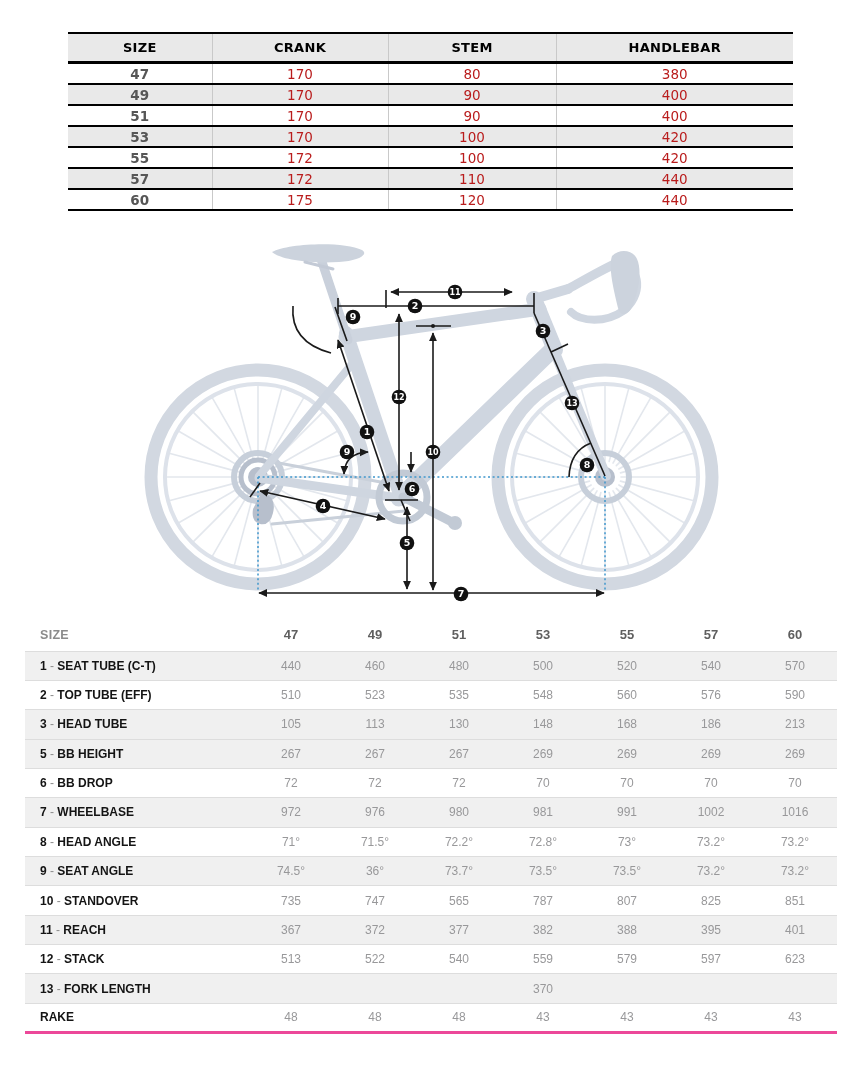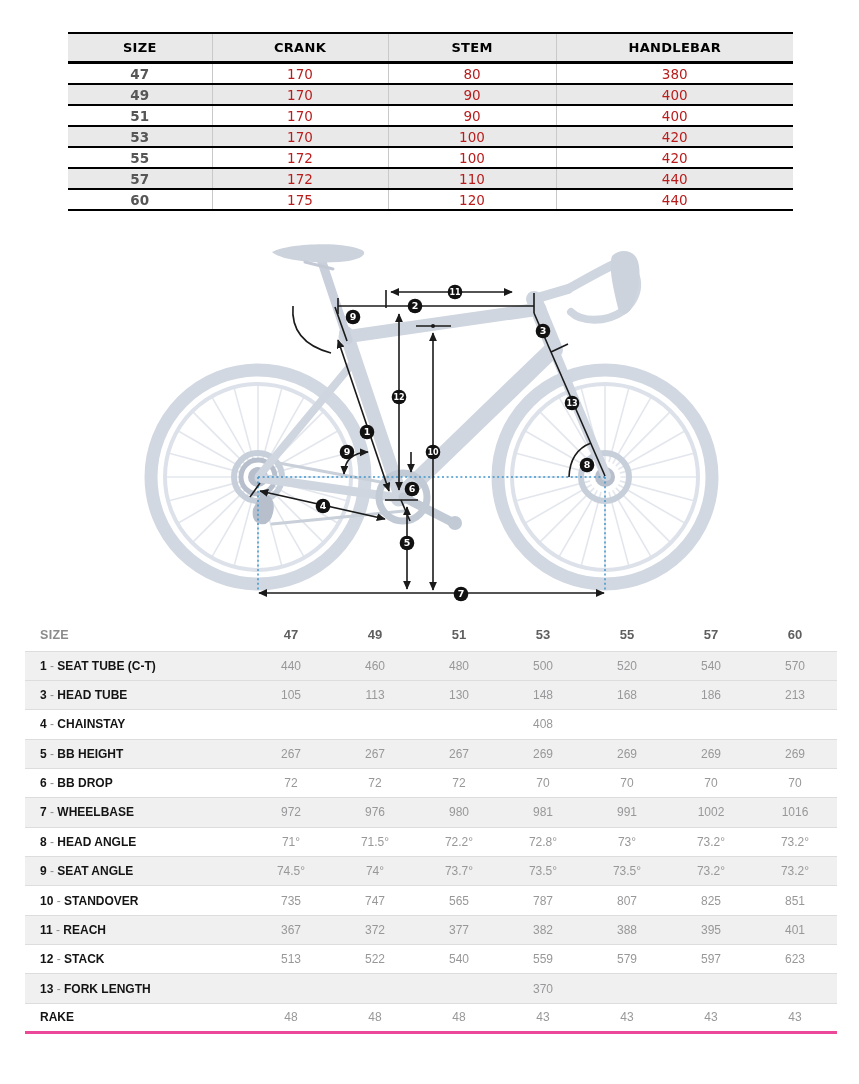--- a/index.html
+++ b/index.html
@@ -344,40 +344,40 @@
         <tr class="alt">
           <td class="label"><span>1</span><span class="dash"> - </span><span>SEAT TUBE (C-T)</span></td>
           <td class="val">440</td>
           <td class="val">460</td>
           <td class="val">480</td>
           <td class="val">500</td>
           <td class="val">520</td>
           <td class="val">540</td>
           <td class="val">570</td>
         </tr>
+        <tr>
+          <td class="label"><span>2</span><span class="dash"> - </span><span>TOP TUBE (EFF)</span></td>
+          <td class="val">510</td>
+          <td class="val">523</td>
+          <td class="val">535</td>
+          <td class="val">548</td>
+          <td class="val">560</td>
+          <td class="val">576</td>
+          <td class="val">590</td>
+        </tr>
         <tr class="alt">
           <td class="label"><span>3</span><span class="dash"> - </span><span>HEAD TUBE</span></td>
           <td class="val">105</td>
           <td class="val">113</td>
           <td class="val">130</td>
           <td class="val">148</td>
           <td class="val">168</td>
           <td class="val">186</td>
           <td class="val">213</td>
         </tr>
-        <tr>
-          <td class="label"><span>4</span><span class="dash"> - </span><span>CHAINSTAY</span></td>
-          <td class="val"></td>
-          <td class="val"></td>
-          <td class="val"></td>
-          <td class="val">408</td>
-          <td class="val"></td>
-          <td class="val"></td>
-          <td class="val"></td>
-        </tr>
         <tr class="alt">
           <td class="label"><span>5</span><span class="dash"> - </span><span>BB HEIGHT</span></td>
           <td class="val">267</td>
           <td class="val">267</td>
           <td class="val">267</td>
           <td class="val">269</td>
           <td class="val">269</td>
           <td class="val">269</td>
           <td class="val">269</td>
         </tr>
@@ -407,21 +407,21 @@
           <td class="val">71.5°</td>
           <td class="val">72.2°</td>
           <td class="val">72.8°</td>
           <td class="val">73°</td>
           <td class="val">73.2°</td>
           <td class="val">73.2°</td>
         </tr>
         <tr class="alt">
           <td class="label"><span>9</span><span class="dash"> - </span><span>SEAT ANGLE</span></td>
           <td class="val">74.5°</td>
-          <td class="val">74°</td>
+          <td class="val">36°</td>
           <td class="val">73.7°</td>
           <td class="val">73.5°</td>
           <td class="val">73.5°</td>
           <td class="val">73.2°</td>
           <td class="val">73.2°</td>
         </tr>
         <tr>
           <td class="label"><span>10</span><span class="dash"> - </span><span>STANDOVER</span></td>
           <td class="val">735</td>
           <td class="val">747</td>

